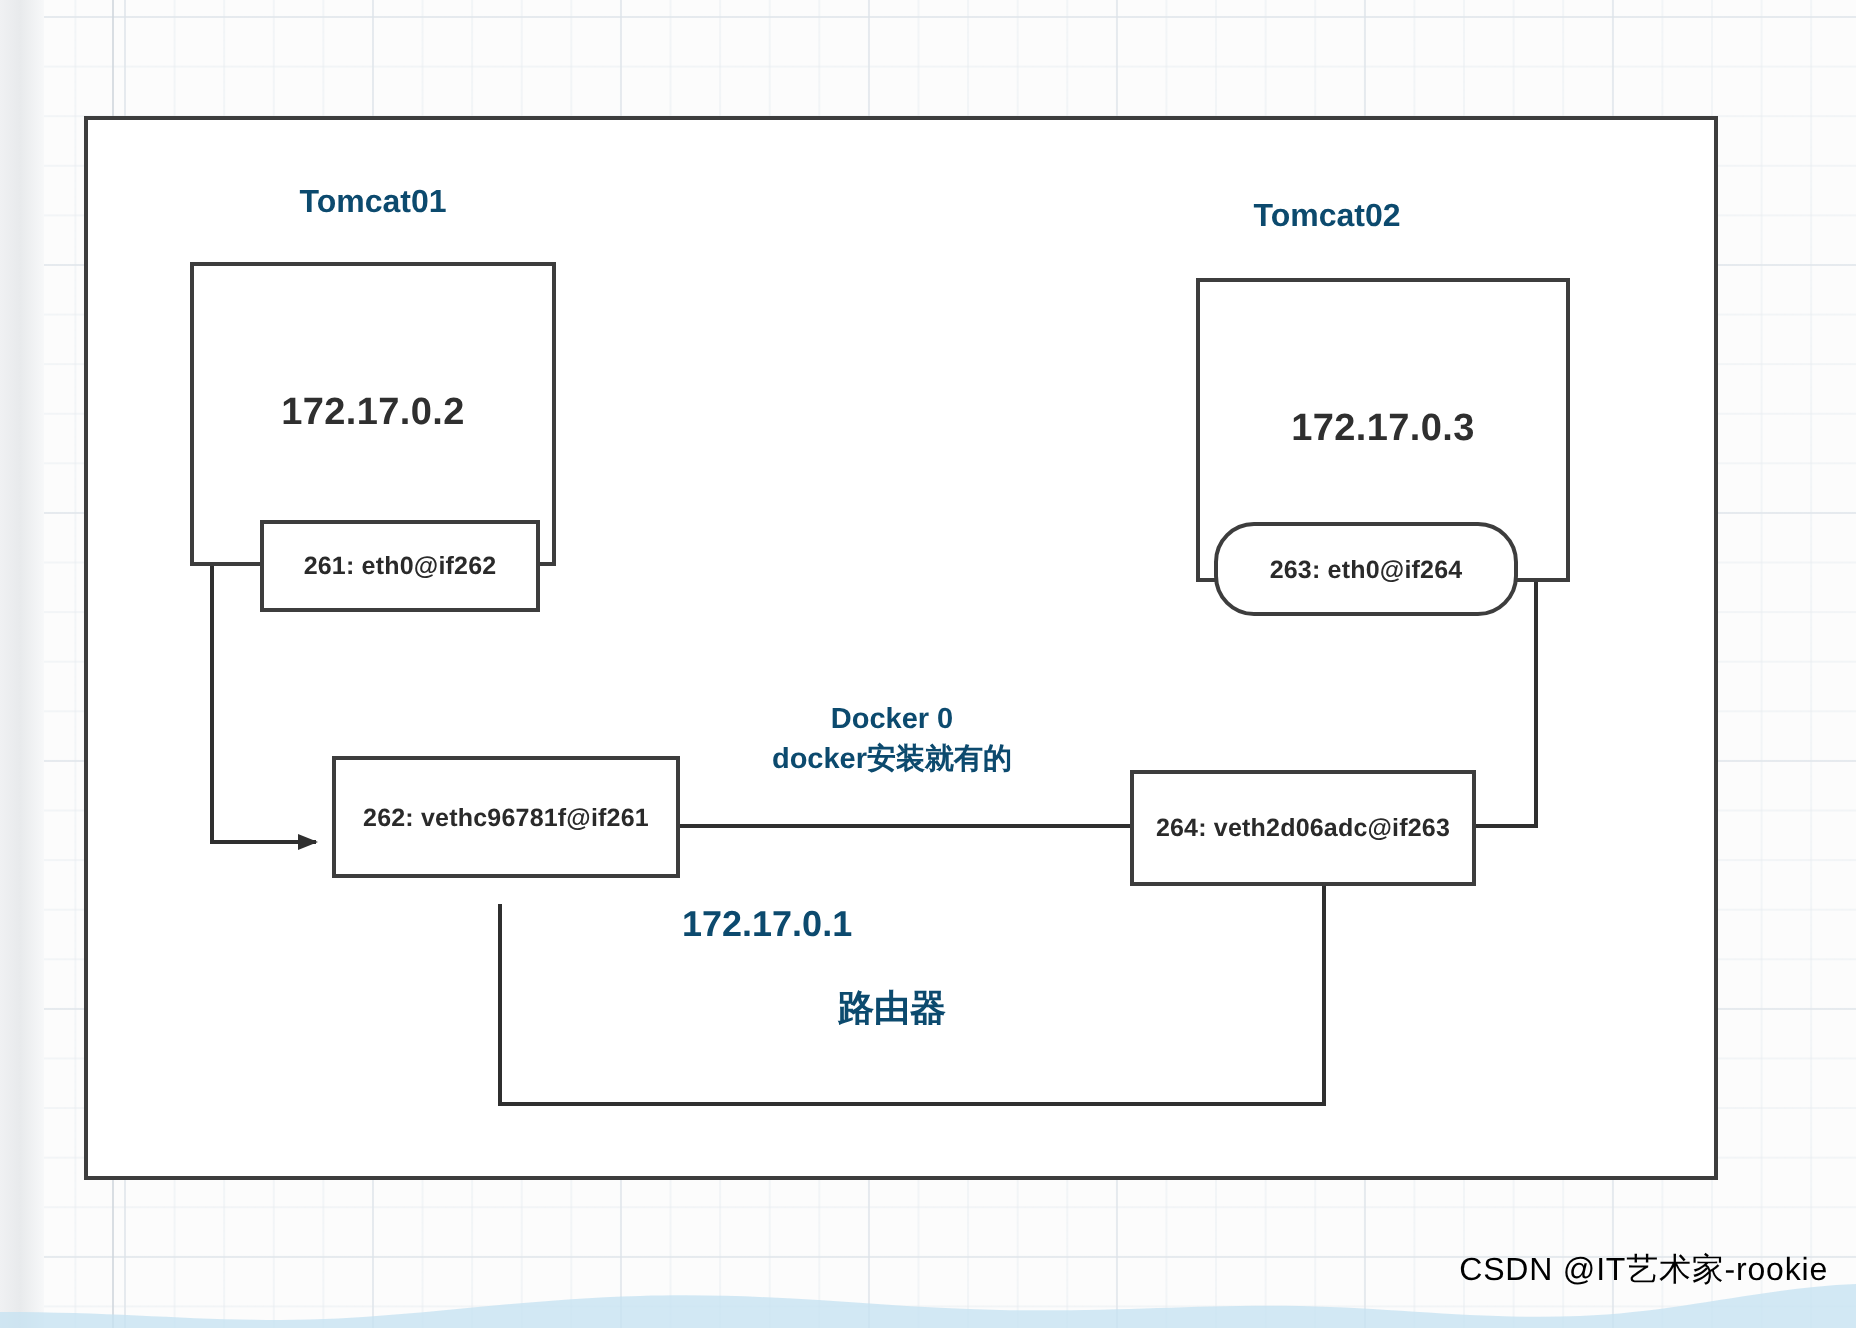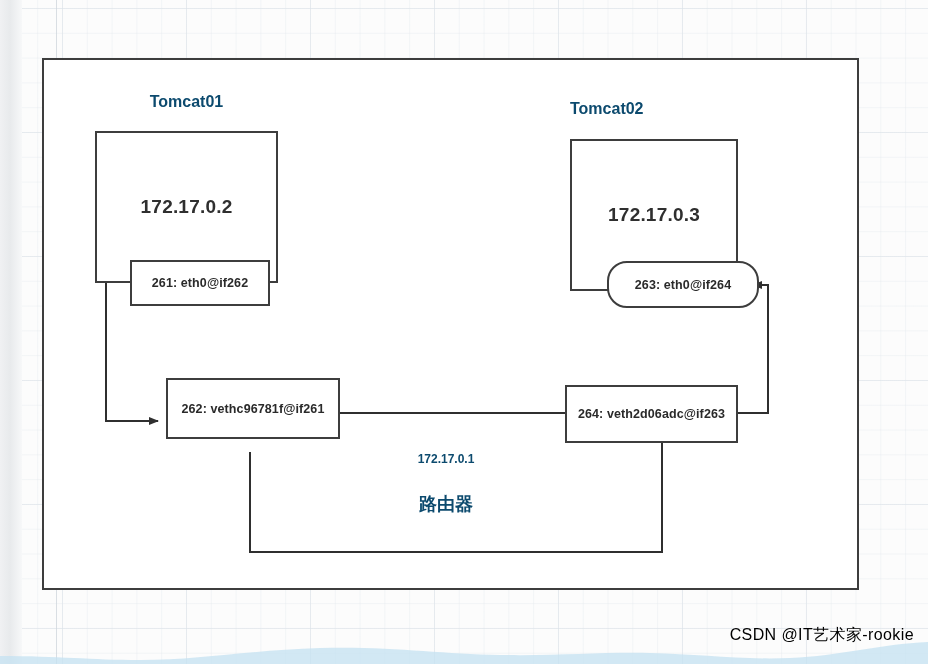--- a/index.html
+++ b/index.html
@@ -89,21 +89,21 @@
     letter-spacing: 0.2px;
   }
   .iface-box {
     font-size: 12.5px;
     font-weight: bold;
     color: #2a2a2a;
     letter-spacing: 0.1px;
   }
 
   #tomcat01-box { left: 95px;  top: 131px; width: 183px; height: 152px; }
-  #tomcat02-box { left: 570px; top: 139px; width: 168px; height: 152px; }
+  #tomcat02-box { left: 598px; top: 139px; width: 187px; height: 152px; }
 
   #eth0-if262-box { left: 130px; top: 260px; width: 140px; height: 46px; text-align: center; }
   #eth0-if264-box { left: 607px; top: 261px; width: 152px; height: 47px; border-radius: 20px; }
 
   #veth-262-box { left: 166px; top: 378px; width: 174px; height: 61px; }
   #veth-264-box { left: 565px; top: 385px; width: 173px; height: 58px; align-items: center; }
 
   
   .free-label {
     position: absolute;
@@ -111,32 +111,33 @@
     font-weight: bold;
     white-space: nowrap;
   }
   #tomcat01-title {
     left: 95px; top: 93px; width: 183px;
     text-align: center;
     font-size: 16px;
   }
   #tomcat02-title {
     left: 570px; top: 100px; width: 187px;
+    text-align: center;
     font-size: 16px;
   }
   #docker0-label {
     left: 341px; top: 350px; width: 210px;
     text-align: center;
     font-size: 14.5px;
     line-height: 20px;
   }
   #router-ip-label {
     left: 341px; top: 452px; width: 210px;
-    text-align: center;
-    font-size: 12px;
+    text-align: left;
+    font-size: 18px;
   }
   #router-name-label {
     left: 341px; top: 492px; width: 210px;
     text-align: center;
     font-size: 18px;
   }
 
   
   #watermark {
     position: absolute;
@@ -204,19 +205,21 @@
 
 <div class="node-box iface-box" id="veth-262-box">
   <span>262: vethc96781f@if261</span>
 </div>
 
 <div class="node-box iface-box" id="veth-264-box">
   <span>264: veth2d06adc@if263</span>
 </div>
 
 <div class="free-label" id="docker0-label">
+  <div>Docker 0</div>
+  <div>docker安装就有的</div>
 </div>
 
 <div class="free-label" id="router-ip-label">172.17.0.1</div>
 
 <div class="free-label" id="router-name-label">路由器</div>
 
 <div id="watermark">CSDN @IT艺术家-rookie</div>
 
 </body></html>

